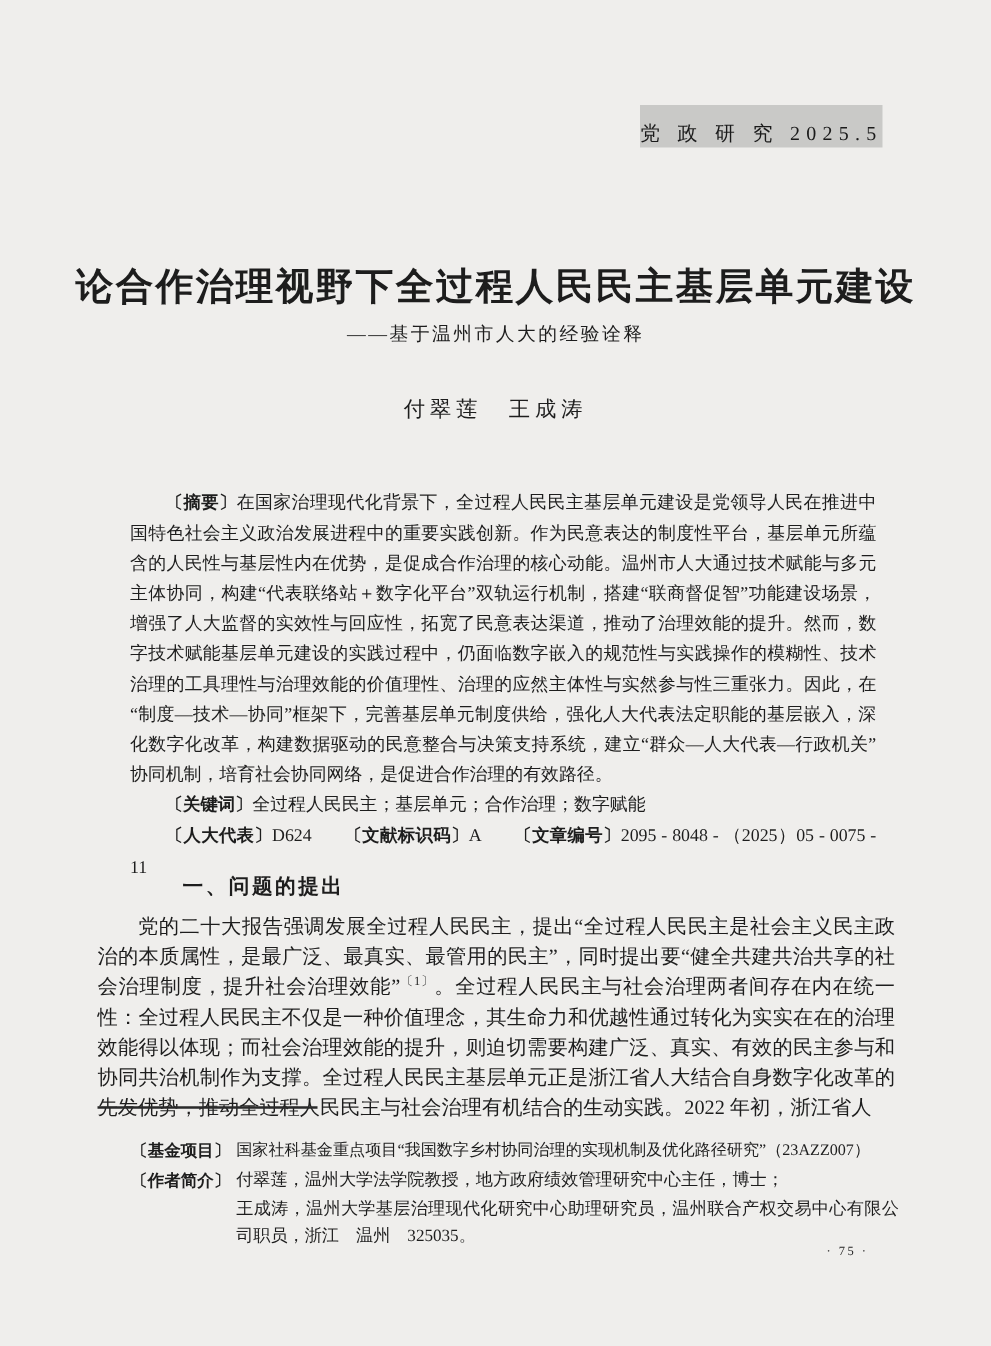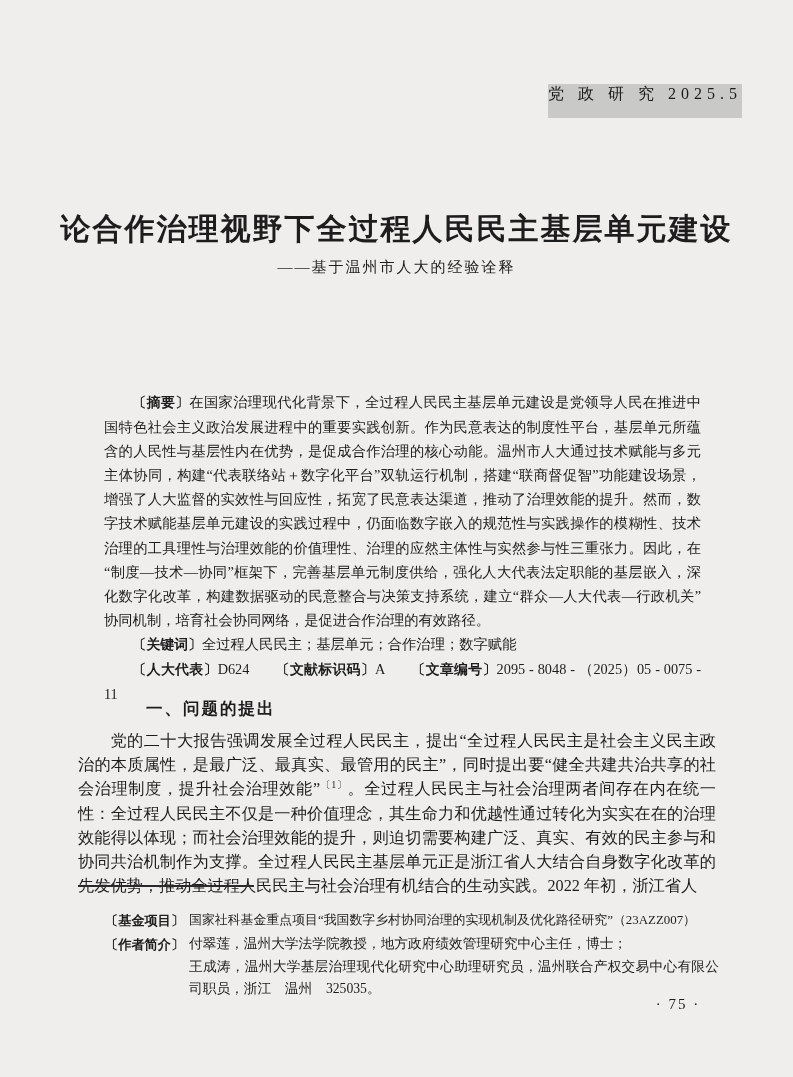--- a/index.html
+++ b/index.html
@@ -6,23 +6,23 @@
   .page{
     position:relative;
     width:793px;height:1077px;
     margin:0 auto;
     background:#efeeec;
     font-family:"Liberation Serif","DejaVu Serif",serif;
     color:#1d1d1d;
     overflow:hidden;
   }
   .journal-box{
-    position:absolute;top:84px;left:548px;width:194px;height:34px;
+    position:absolute;top:84px;left:512px;width:194px;height:34px;
     background:#c9c9c7;
-    display:flex;align-items:flex-start;justify-content:center;
+    display:flex;align-items:flex-end;justify-content:center;
     font-size:16px;letter-spacing:5px;color:#1a1a1a;white-space:nowrap;
   }
   .title{
     position:absolute;top:189px;left:0;width:100%;
     text-align:center;font-size:30px;font-weight:bold;letter-spacing:2px;
   }
   .subtitle{
     position:absolute;top:258px;left:0;width:100%;
     text-align:center;font-size:15px;letter-spacing:2px;
   }
@@ -66,36 +66,37 @@
     position:absolute;left:0;top:1px;
     font-weight:bold;font-size:13.2px;
     font-family:"Liberation Sans","DejaVu Sans",sans-serif;
     white-space:nowrap;
   }
   .fn-fund{font-size:12.9px;line-height:20px;text-align:justify;margin-top:16px;}
   .fn-bio{font-size:13.7px;line-height:22.5px;text-align:justify;}
   .fn-bio p{margin:0;}
   .page-number{
     position:absolute;top:996px;left:636px;width:84px;
-    text-align:center;font-size:15px;letter-spacing:2px;
+    text-align:center;font-size:10px;letter-spacing:2px;
   }
 </style>
 </head>
 <body>
 
 <div class="page">
 
   <div class="journal-box">
     <span>党 政 研 究  2025.5</span>
   </div>
 
   <h1 class="title">论合作治理视野下全过程人民民主基层单元建设</h1>
 
   <div class="subtitle">——基于温州市人大的经验诠释</div>
 
+  <div class="authors">付翠莲　王成涛</div>
 
   <div class="abstract-block">
     <p class="para-indent"><span class="label-bold">〔摘要〕</span><span>在国家治理现代化背景下，全过程人民民主基层单元建设是党领导人民在推进中国特色社会主义政治发展进程中的重要实践创新。作为民意表达的制度性平台，基层单元所蕴含的人民性与基层性内在优势，是促成合作治理的核心动能。温州市人大通过技术赋能与多元主体协同，构建“代表联络站＋数字化平台”双轨运行机制，搭建“联商督促智”功能建设场景，增强了人大监督的实效性与回应性，拓宽了民意表达渠道，推动了治理效能的提升。然而，数字技术赋能基层单元建设的实践过程中，仍面临数字嵌入的规范性与实践操作的模糊性、技术治理的工具理性与治理效能的价值理性、治理的应然主体性与实然参与性三重张力。因此，在“制度—技术—协同”框架下，完善基层单元制度供给，强化人大代表法定职能的基层嵌入，深化数字化改革，构建数据驱动的民意整合与决策支持系统，建立“群众—人大代表—行政机关”协同机制，培育社会协同网络，是促进合作治理的有效路径。</span></p>
     <p class="para-indent"><span class="label-bold">〔关键词〕</span><span>全过程人民民主；基层单元；合作治理；数字赋能</span></p>
     <p class="para-indent"><span class="label-bold">〔人大代表〕</span><span>D624</span><span class="meta-sep"></span><span class="label-bold">〔文献标识码〕</span><span>A</span><span class="meta-sep"></span><span class="label-bold">〔文章编号〕</span><span>2095 - 8048 - （2025）05 - 0075 - 11</span></p>
   </div>
 
   <div class="section-heading">一、问题的提出</div>
 
   <p class="body-text"><span>党的二十大报告强调发展全过程人民民主，提出“全过程人民民主是社会主义民主政治的本质属性，是最广泛、最真实、最管用的民主”，同时提出要“健全共建共治共享的社会治理制度，提升社会治理效能”</span><sup>〔1〕</sup><span>。全过程人民民主与社会治理两者间存在内在统一性：全过程人民民主不仅是一种价值理念，其生命力和优越性通过转化为实实在在的治理效能得以体现；而社会治理效能的提升，则迫切需要构建广泛、真实、有效的民主参与和协同共治机制作为支撑。全过程人民民主基层单元正是浙江省人大结合自身数字化改革的先发优势，推动全过程人民民主与社会治理有机结合的生动实践。2022 年初，浙江省人</span></p>

